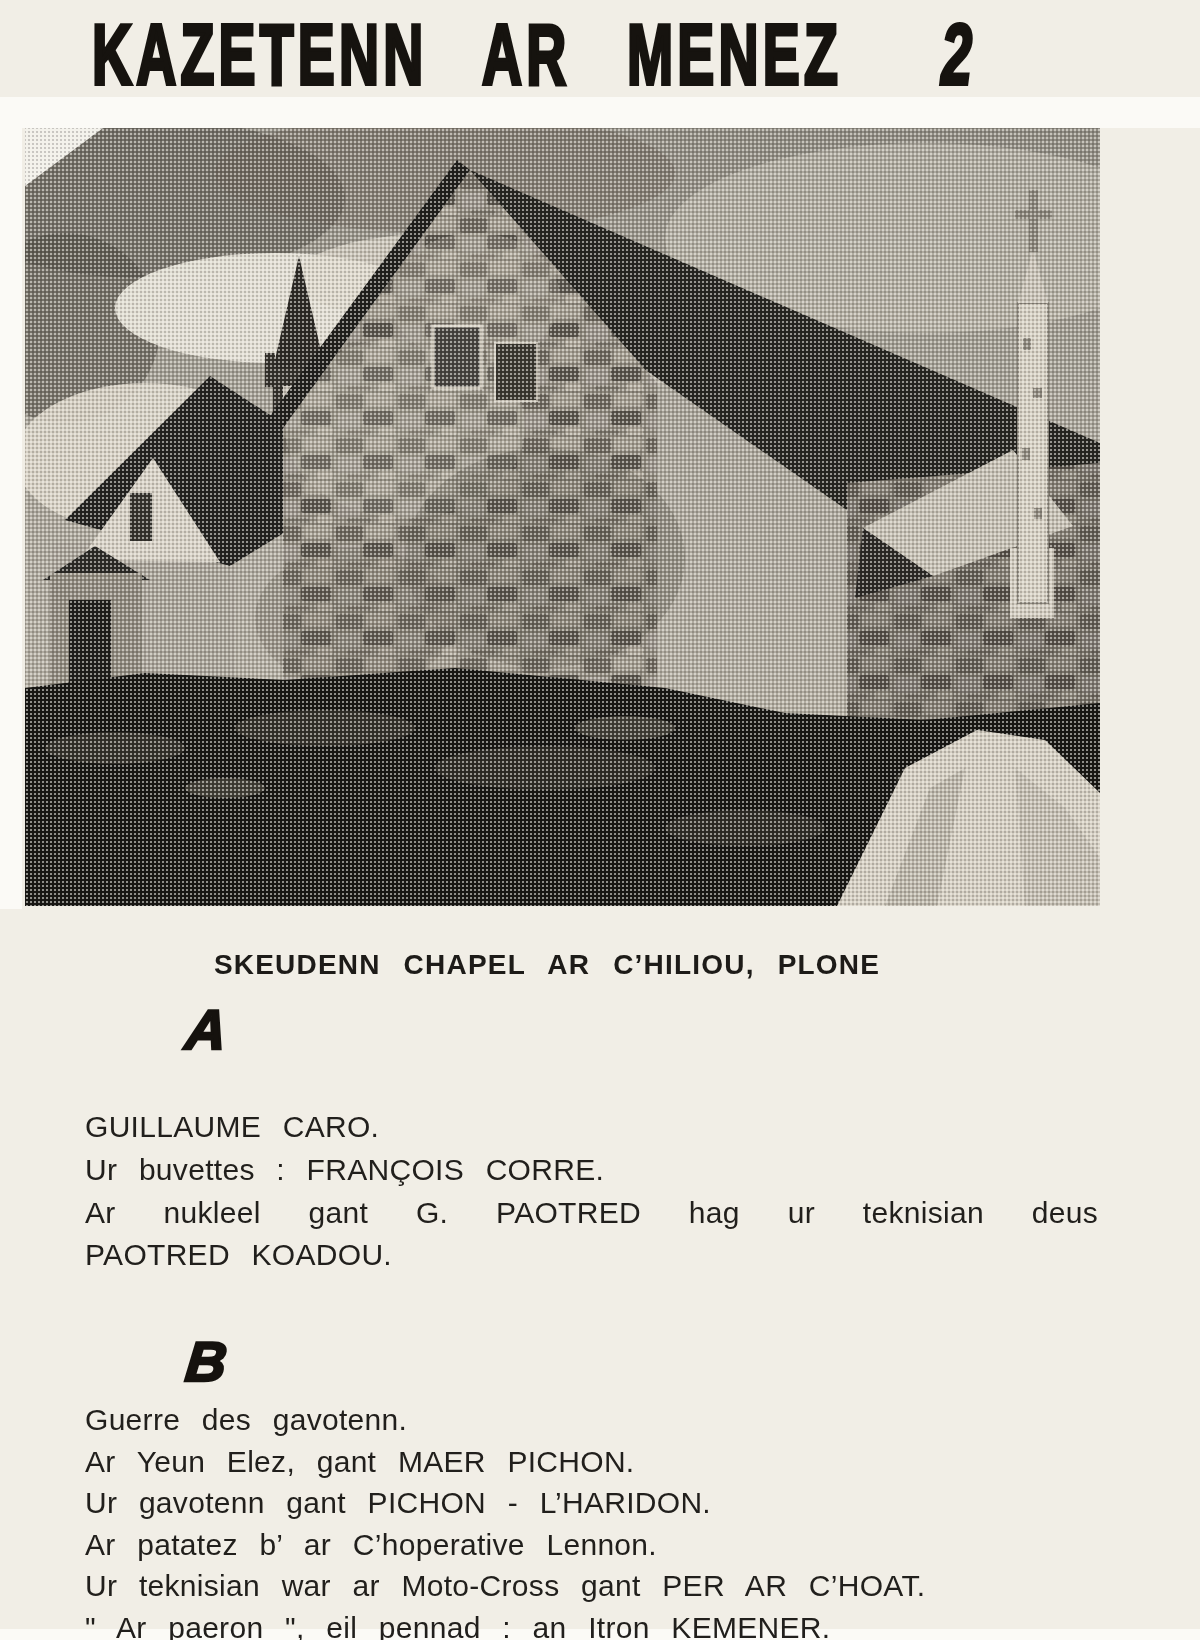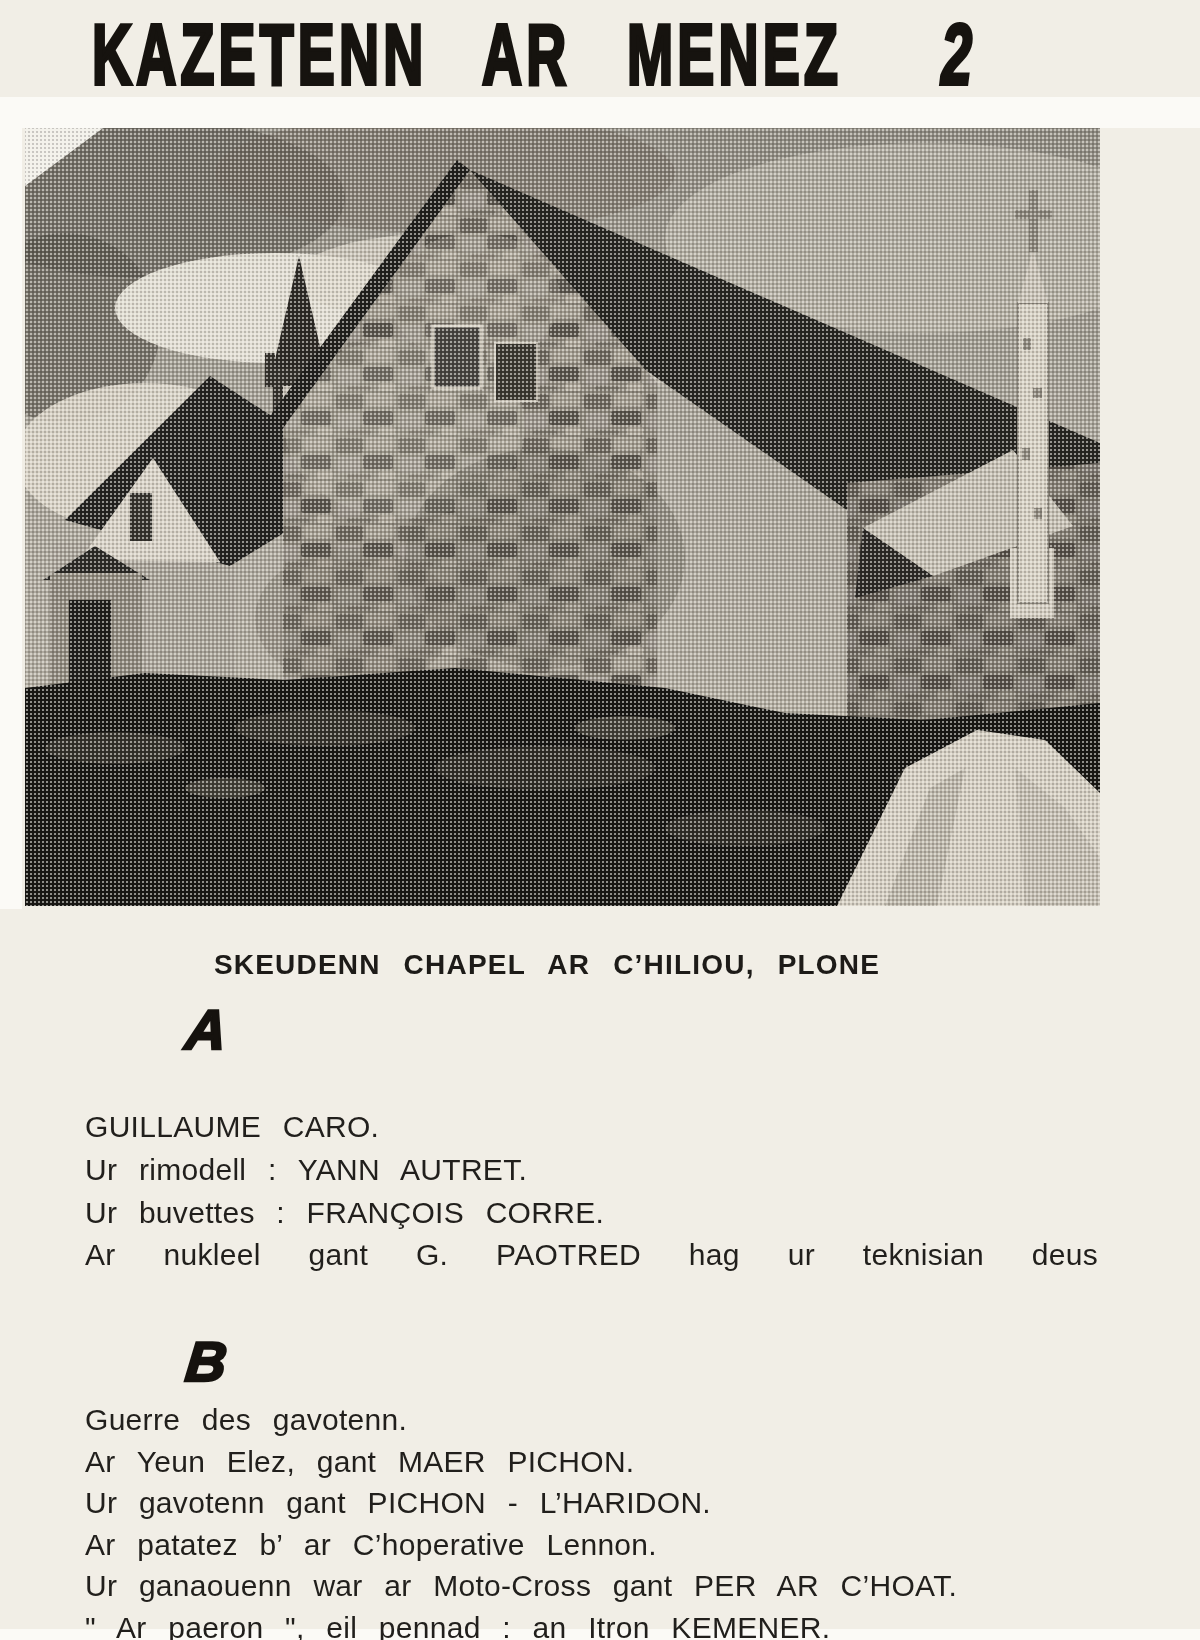--- a/index.html
+++ b/index.html
@@ -173,28 +173,28 @@
 
       <polygon points="0,0 78,0 0,58" fill="#f5f3ed"></polygon>
     </svg>
   </figure>
 
   <div class="caption">SKEUDENN CHAPEL AR C’HILIOU, PLONE</div>
 
   <div class="sec-heading" id="secA">A</div>
   <div class="textblock" id="blockA">
     <div class="bline">GUILLAUME CARO.</div>
-    <div class="bline">Ur rimodell : YANN AUTRET.</div>
     <div class="bline">Ur buvettes : FRANÇOIS CORRE.</div>
     <div class="bline justify">Ar nukleel gant G. PAOTRED hag ur teknisian deus</div>
+    <div class="bline">PAOTRED KOADOU.</div>
   </div>
 
   <div class="sec-heading" id="secB">B</div>
   <div class="textblock" id="blockB">
     <div class="bline">Guerre des gavotenn.</div>
     <div class="bline">Ar Yeun Elez, gant MAER PICHON.</div>
     <div class="bline">Ur gavotenn gant PICHON - L’HARIDON.</div>
     <div class="bline">Ar patatez b’ ar C’hoperative Lennon.</div>
-    <div class="bline">Ur ganaouenn war ar Moto-Cross gant PER AR C’HOAT.</div>
+    <div class="bline">Ur teknisian war ar Moto-Cross gant PER AR C’HOAT.</div>
     <div class="bline">" Ar paeron ", eil pennad : an Itron KEMENER.</div>
   </div>
 
 </div>
 
 </body></html>

